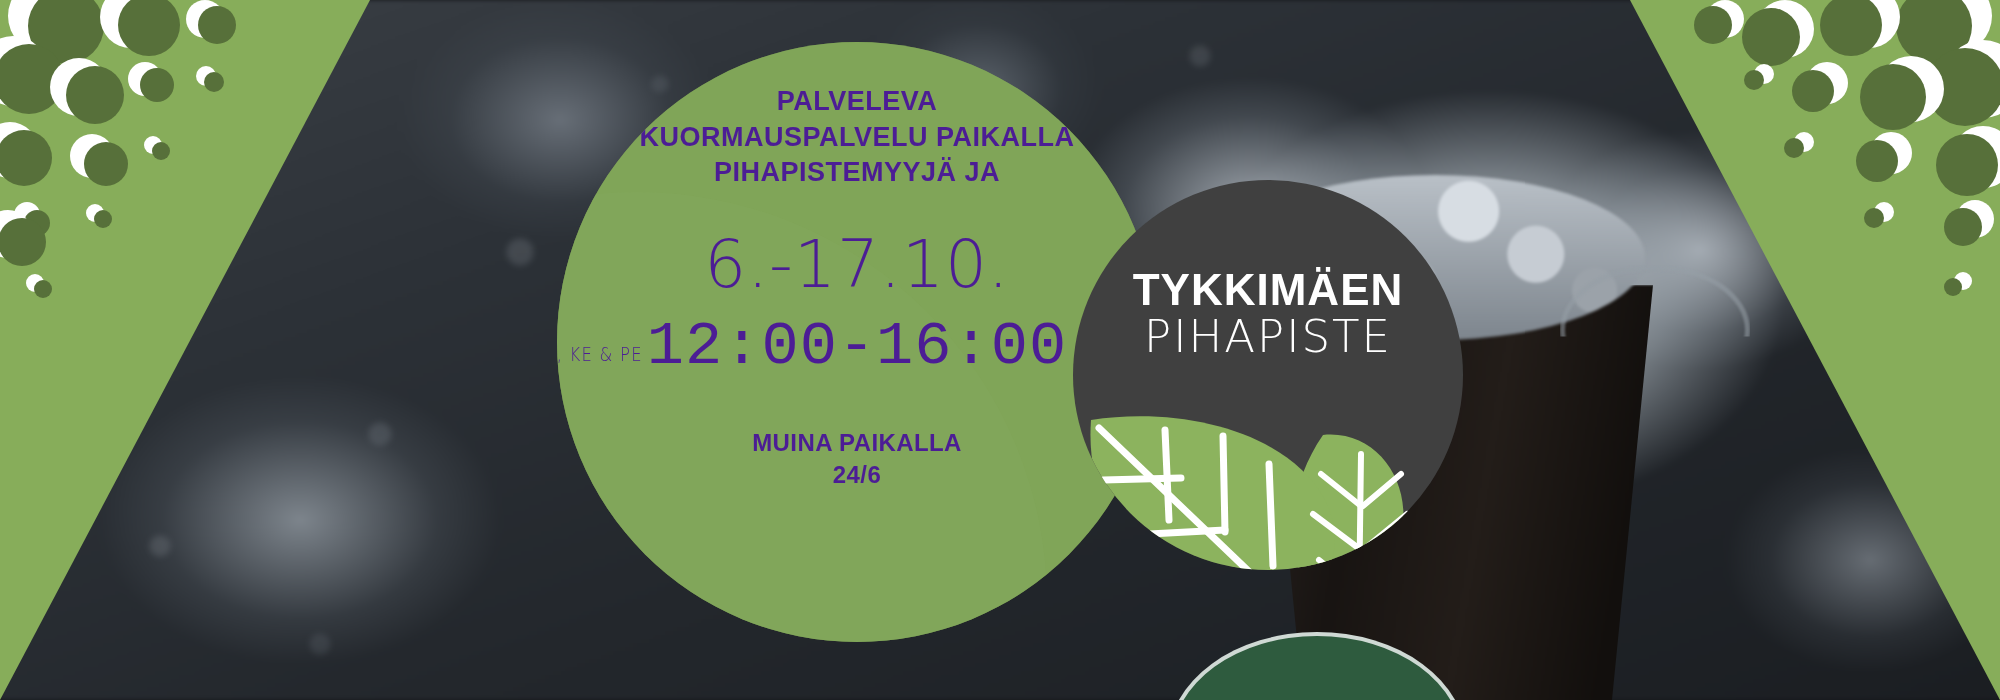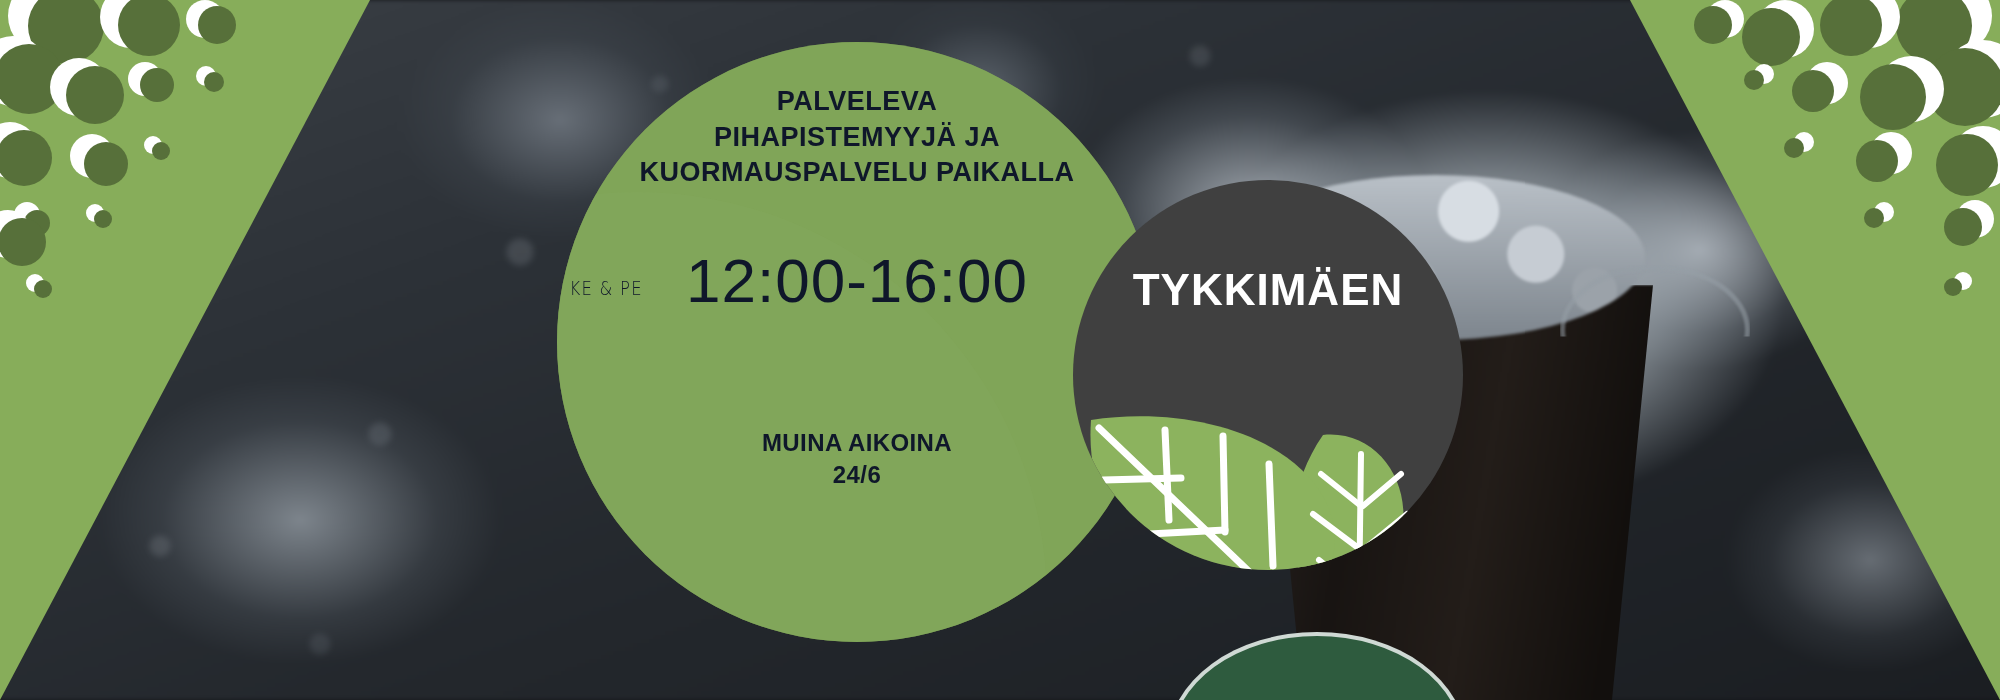--- a/index.html
+++ b/index.html
@@ -66,31 +66,31 @@
   .dot-d{background:#57703a;}
 
   
   .info-circle{position:absolute;left:557px;top:42px;width:600px;height:600px;border-radius:50%;
     background:#7ba051;overflow:hidden;}
   .info-swoosh{position:absolute;left:-180px;top:-260px;width:900px;height:900px;border-radius:50%;
     background:#85a95f;opacity:.55;}
   .info-swoosh2{position:absolute;left:-330px;top:150px;width:820px;height:820px;border-radius:50%;
     background:#85a95f;opacity:.35;}
 
-  .info-content{position:absolute;inset:0;color:#0f172a;text-align:center;}
+  .info-content{position:absolute;inset:0;color:#4c1d95;text-align:center;}
   .headline{position:absolute;left:0;right:0;top:42px;font-size:27px;font-weight:bold;
     letter-spacing:.5px;line-height:1.32;}
   .headline span{display:block;}
 
   .dates{position:absolute;left:0;right:0;top:190px;}
   .date-main{font-size:66px;font-weight:200;letter-spacing:1px;line-height:1;
     font-family:"DejaVu Sans",sans-serif;}
   .time-row{position:relative;margin-top:18px;height:62px;}
   .time-main{font-size:62px;font-weight:200;letter-spacing:1px;line-height:1;
-    font-family:Liberation Sans, sans-serif;}
+    font-family:Liberation Mono, monospace;}
   .days{position:absolute;left:-78px;top:26px;width:180px;text-align:right;
     font-size:20px;font-weight:300;letter-spacing:1.5px;transform:scaleX(.82);
     font-family:"DejaVu Sans",sans-serif;}
 
   .footnote{position:absolute;left:0;right:0;top:385px;font-size:24px;font-weight:bold;
     letter-spacing:.4px;line-height:1.35;}
   .footnote span{display:block;}
 
   
   .logo-circle{position:absolute;left:1073px;top:180px;width:390px;height:390px;border-radius:50%;
@@ -185,42 +185,44 @@
   </div>
 
   <div class="info-circle">
     <div class="info-swoosh"></div>
     <div class="info-swoosh2"></div>
 
     <div class="info-content">
 
       <div class="headline">
         <span>PALVELEVA</span>
+        <span>KUORMAUSPALVELU PAIKALLA</span>
         <span>PIHAPISTEMYYJÄ JA</span>
-        <span>KUORMAUSPALVELU PAIKALLA</span>
       </div>
 
       <div class="dates">
+        <div class="date-main">6.-17.10.</div>
         <div class="time-row">
           <div class="days">MA, KE &amp; PE</div>
           <div class="time-main">12:00-16:00</div>
         </div>
       </div>
 
       <div class="footnote">
-        <span>MUINA AIKOINA</span>
+        <span>MUINA PAIKALLA</span>
         <span>24/6</span>
       </div>
 
     </div>
   </div>
 
   <div class="logo-circle">
     <div class="logo-text">
       <div class="logo-top">TYKKIMÄEN</div>
+      <div class="logo-bottom">PIHAPISTE</div>
     </div>
     <svg class="leaves" viewBox="0 0 390 230">
 
       <path d="M250 55 C300 50 335 95 330 145 C326 190 292 224 250 228 C214 200 205 120 250 55 Z" fill="#8cb35e"></path>
 
       <path d="M18 40 C110 26 215 52 252 120 C278 170 250 228 196 228 C92 228 10 150 18 40 Z" fill="#8cb35e"></path>
 
       <g stroke="#ffffff" stroke-width="7" fill="none" stroke-linecap="round">
         <path d="M26 48 L212 226"></path>
         <path d="M92 50 L96 140"></path>

